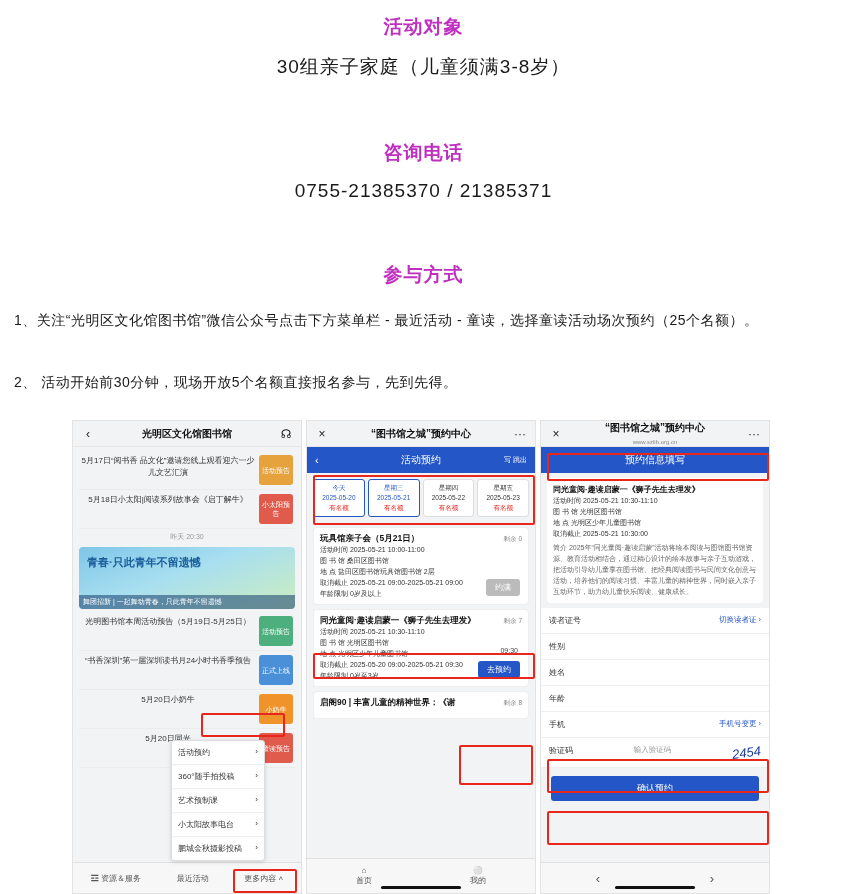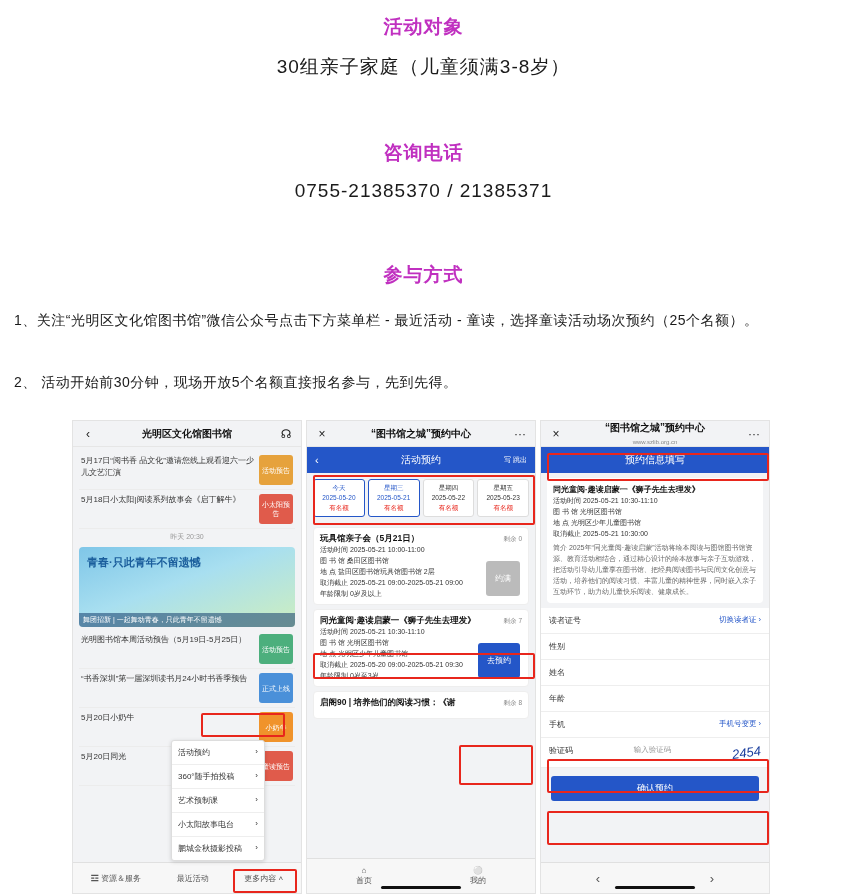--- a/index.html
+++ b/index.html
@@ -115,21 +115,21 @@
   
   .p1-body { padding: 4px 6px; }
   .p1-row {
     border-bottom: 1px solid #ececec;
     padding: 4px 2px;
     display: flex;
     justify-content: space-between;
     gap: 4px;
     line-height: 12px;
   }
-  .p1-row .txt { flex: 1; }
+  .p1-row .txt { flex: 1; text-align: center; }
   .thumb {
     width: 34px;
     height: 30px;
     border-radius: 3px;
     background: #e6a23c;
     color: #fff;
     font-size: 7px;
     display: flex;
     align-items: center;
     justify-content: center;
@@ -141,21 +141,21 @@
   .thumb.green { background: #4caf7d; }
   .thumb.blue { background: #4a90d9; }
   .thumb.orange { background: #f0932b; }
   .timestamp {
     text-align: center;
     color: #999;
     font-size: 7px;
     padding: 3px 0;
   }
   .banner {
-    height: 80px;
+    height: 62px;
     background: linear-gradient(160deg,#7fc6e8 0%, #a8dff0 45%, #cdeebf 100%);
     border-radius: 4px;
     position: relative;
     margin: 2px 0 3px 0;
     overflow: hidden;
   }
   .banner .b-title {
     position: absolute;
     left: 8px; top: 8px;
     color: #1b5e9c;
@@ -240,21 +240,21 @@
   }
   .card .c-title { font-size: 8.5px; font-weight: bold; color: #111; }
   .card .c-right { position: absolute; right: 6px; top: 5px; font-size: 6.5px; color: #888; }
   .pill {
     position: absolute;
     right: 8px;
     bottom: 8px;
     background: #2456c8;
     color: #fff;
     font-size: 8px;
-    padding: 12px 9px;
+    padding: 3px 9px;
     border-radius: 3px;
   }
   .pill.grey { background: #bbb; }
 
   
   .p3-head {
     background: #2456c8;
     color: #fff;
     height: 26px;
     display: flex;
@@ -450,21 +450,21 @@
         <div>地   点  光明区少年儿童图书馆</div>
         <div>取消截止  2025-05-20 09:00-2025-05-21 09:30</div>
         <div>年龄限制  0岁至3岁</div>
         <div style="position:absolute;right:10px;bottom:30px;font-size:7px;color:#444;">09:30</div>
         <div class="pill">去预约</div>
       </div>
       <div class="hl-box" style="left:6px; top:232px; width:218px; height:22px;"></div>
       <div class="hl-box" style="left:152px; top:324px; width:70px; height:36px;"></div>
 
       <div class="card" style="padding-bottom:10px;">
-        <div class="c-title">启阁90 | 培养他们的阅读习惯：《谢</div>
+        <div class="c-title">启阁90 | 丰富儿童的精神世界：《谢</div>
         <div class="c-right">剩余 8</div>
       </div>
 
       <div class="bottombar" style="height:34px;">
         <span style="font-size:8px;text-align:center;">⌂<br><span>首页</span></span>
         <span style="font-size:8px;text-align:center;">⚪<br><span>我的</span></span>
       </div>
       <div class="homebar"></div>
     </div>
 

